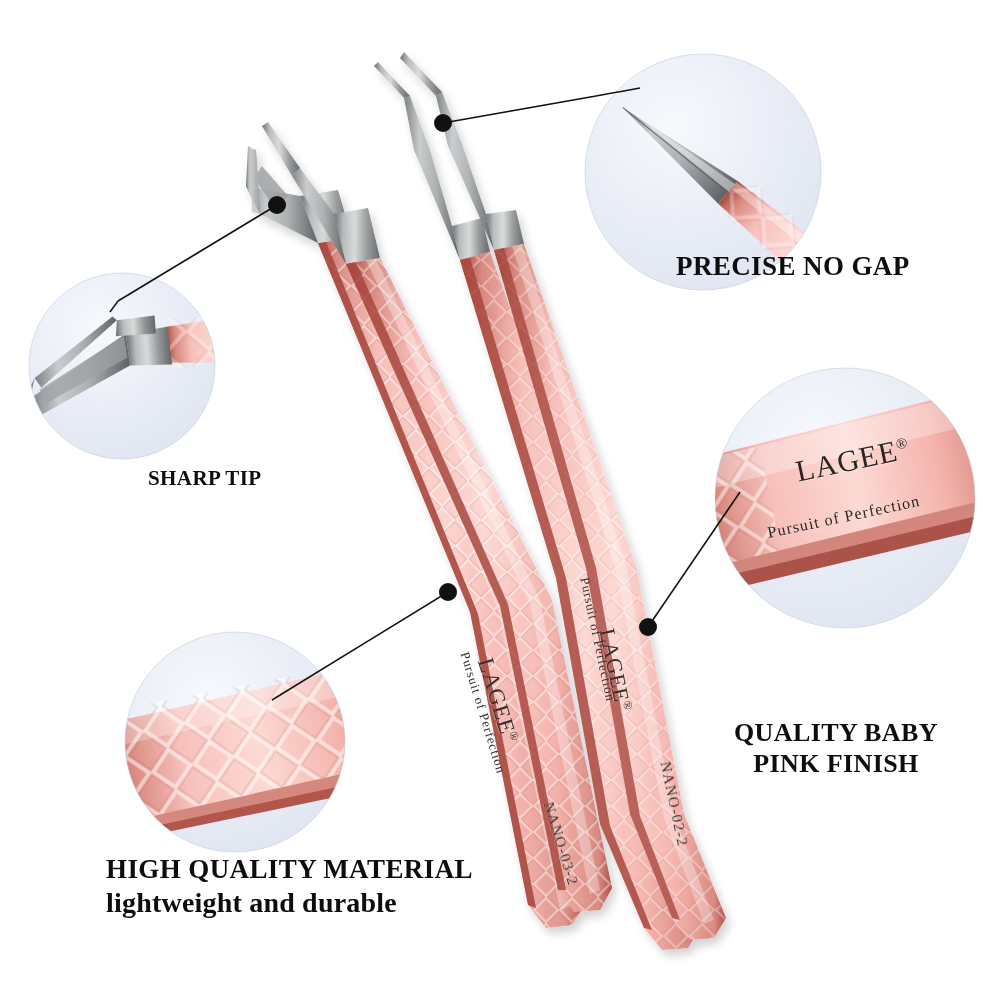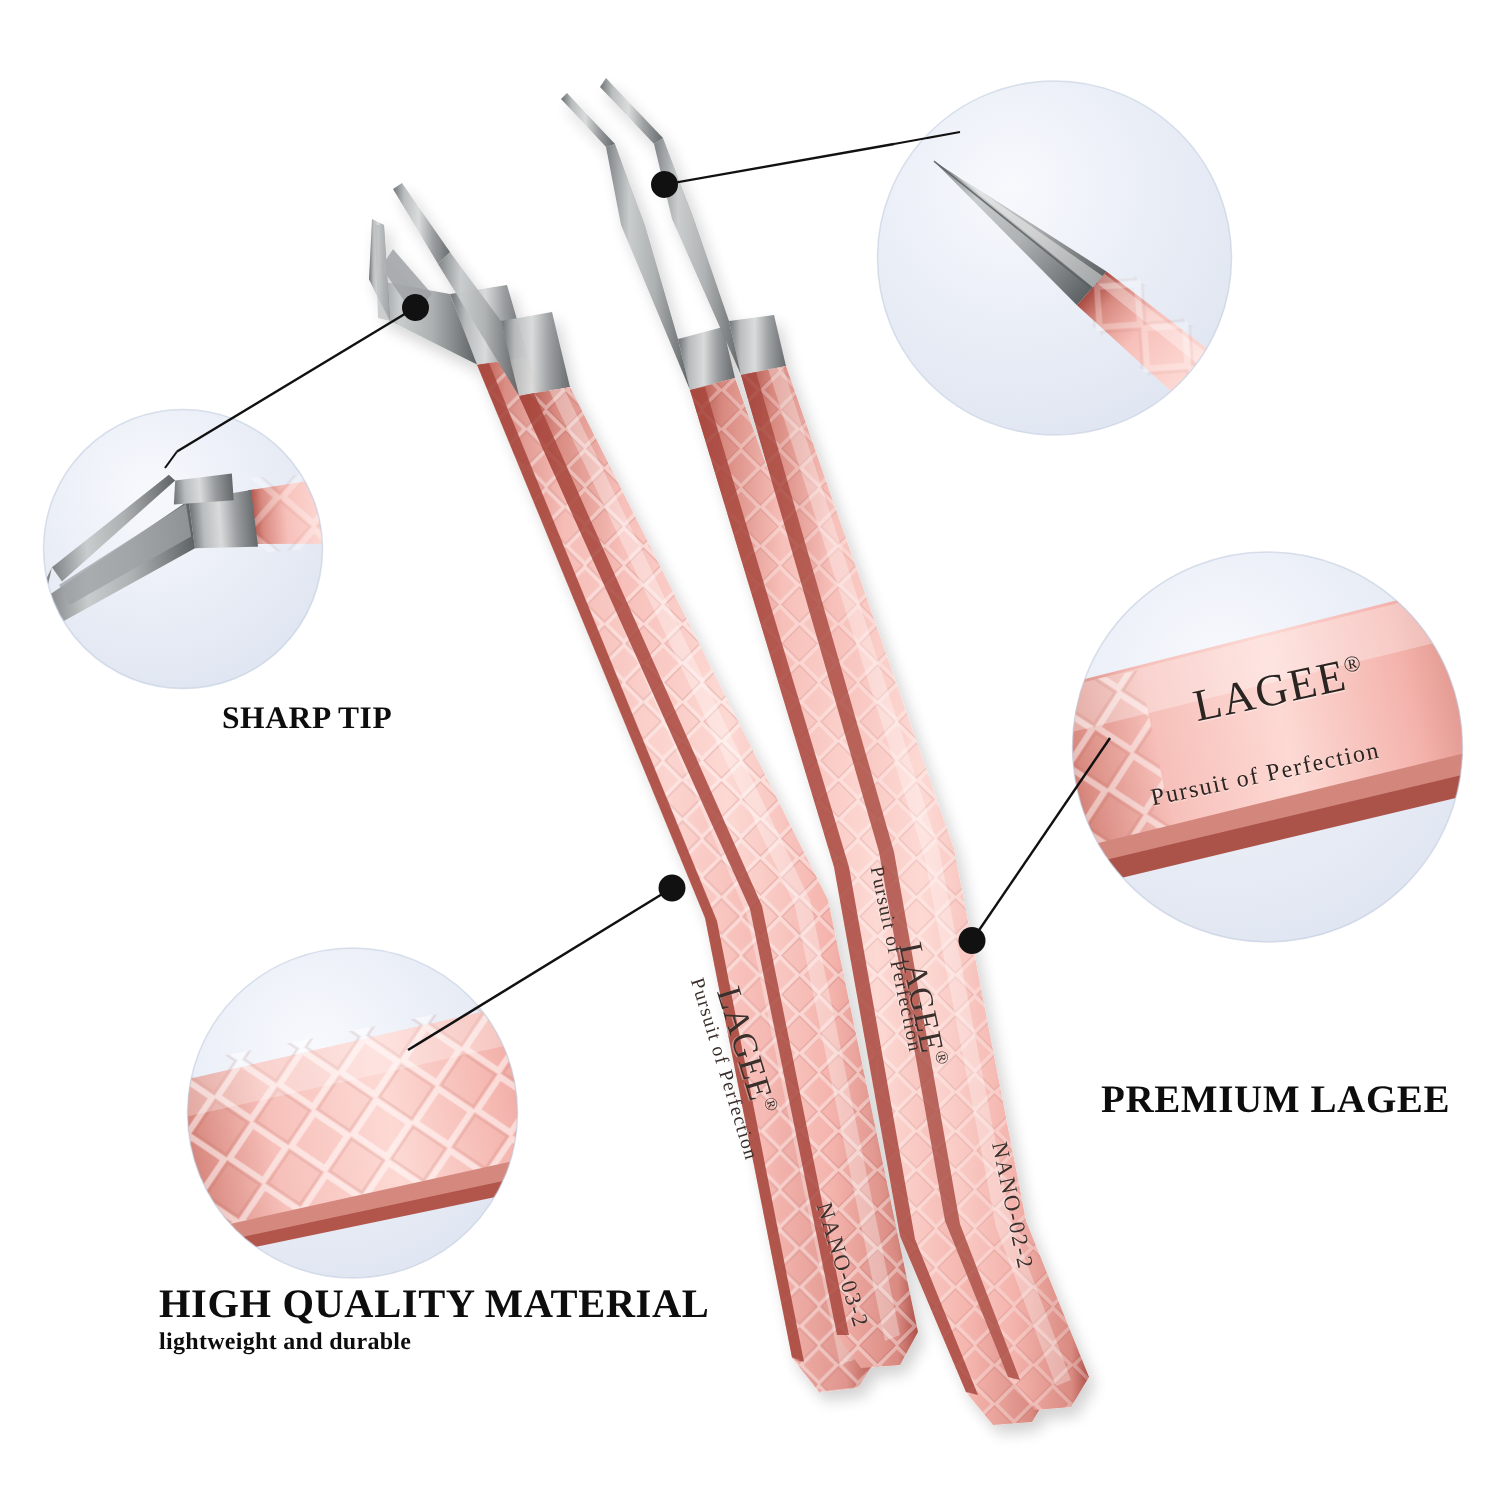--- a/index.html
+++ b/index.html
@@ -19,21 +19,21 @@
     color:#0d0d0d;
     font-family:"Liberation Serif", serif;
     font-weight:bold;
     letter-spacing:.4px;
     white-space:nowrap;
     line-height:1.18;
   }
   .label.l1{left:676px;top:251px;font-size:27px;}
   .label.l2{left:148px;top:466px;font-size:21px;}
   .label.l3{left:106px;top:854px;font-size:27px;}
-  .label.l3 .sub{display:block;font-size:16px;letter-spacing:.2px;}
+  .label.l3 .sub{display:block;font-size:28px;letter-spacing:.2px;}
   .label.l4{left:734px;top:718px;font-size:26px;text-align:center;}
   .label.l4 .ln2{display:block;}
 
   
   .mag-text{
     position:absolute;
     font-family:"Liberation Serif", serif;
     color:#2b2420;
     white-space:nowrap;
     pointer-events:none;
@@ -303,25 +303,27 @@
   </div>
   <div class="engrave" id="eng-l-tag">Pursuit of Perfection</div>
   <div class="engrave" id="eng-l-model">NANO-03-2</div>
 
   <div class="engrave" id="eng-r-brand">
     <span>LAGEE</span><sup>®</sup>
   </div>
   <div class="engrave" id="eng-r-tag">Pursuit of Perfection</div>
   <div class="engrave" id="eng-r-model">NANO-02-2</div>
 
+  <div class="label l1">PRECISE NO GAP</div>
 
   <div class="label l2">SHARP TIP</div>
 
   <div class="label l3">
     <span>HIGH QUALITY MATERIAL</span>
     <span class="sub">lightweight and durable</span>
   </div>
 
   <div class="label l4">
-    <span>PREMIUM LAGEE</span>
+    <span>QUALITY BABY</span>
+    <span class="ln2">PINK FINISH</span>
   </div>
 
 </div>
 
 </body></html>

